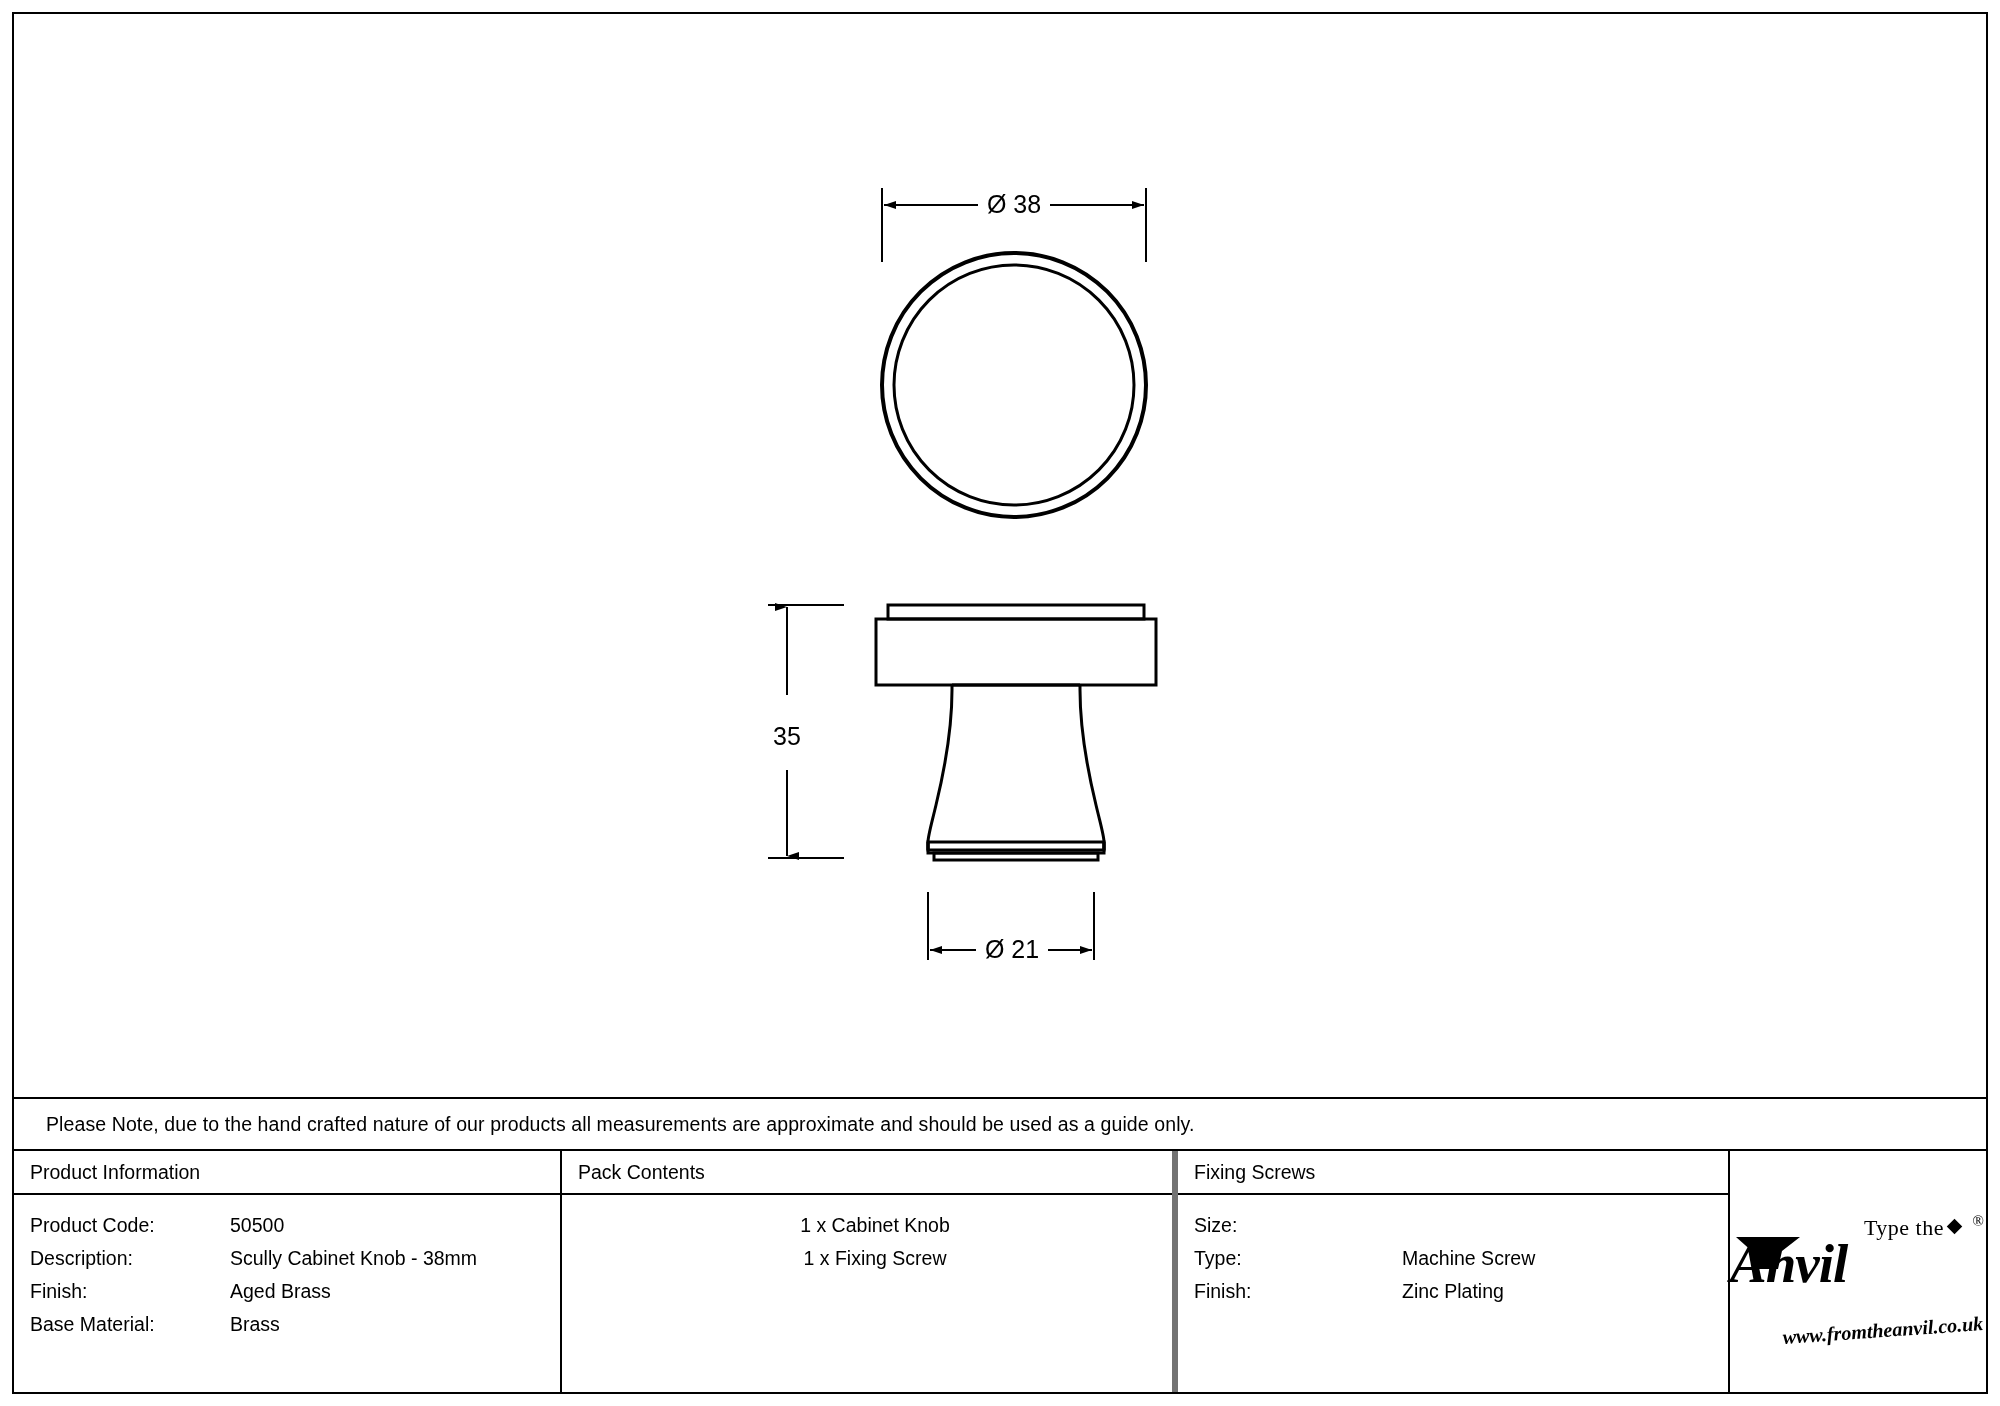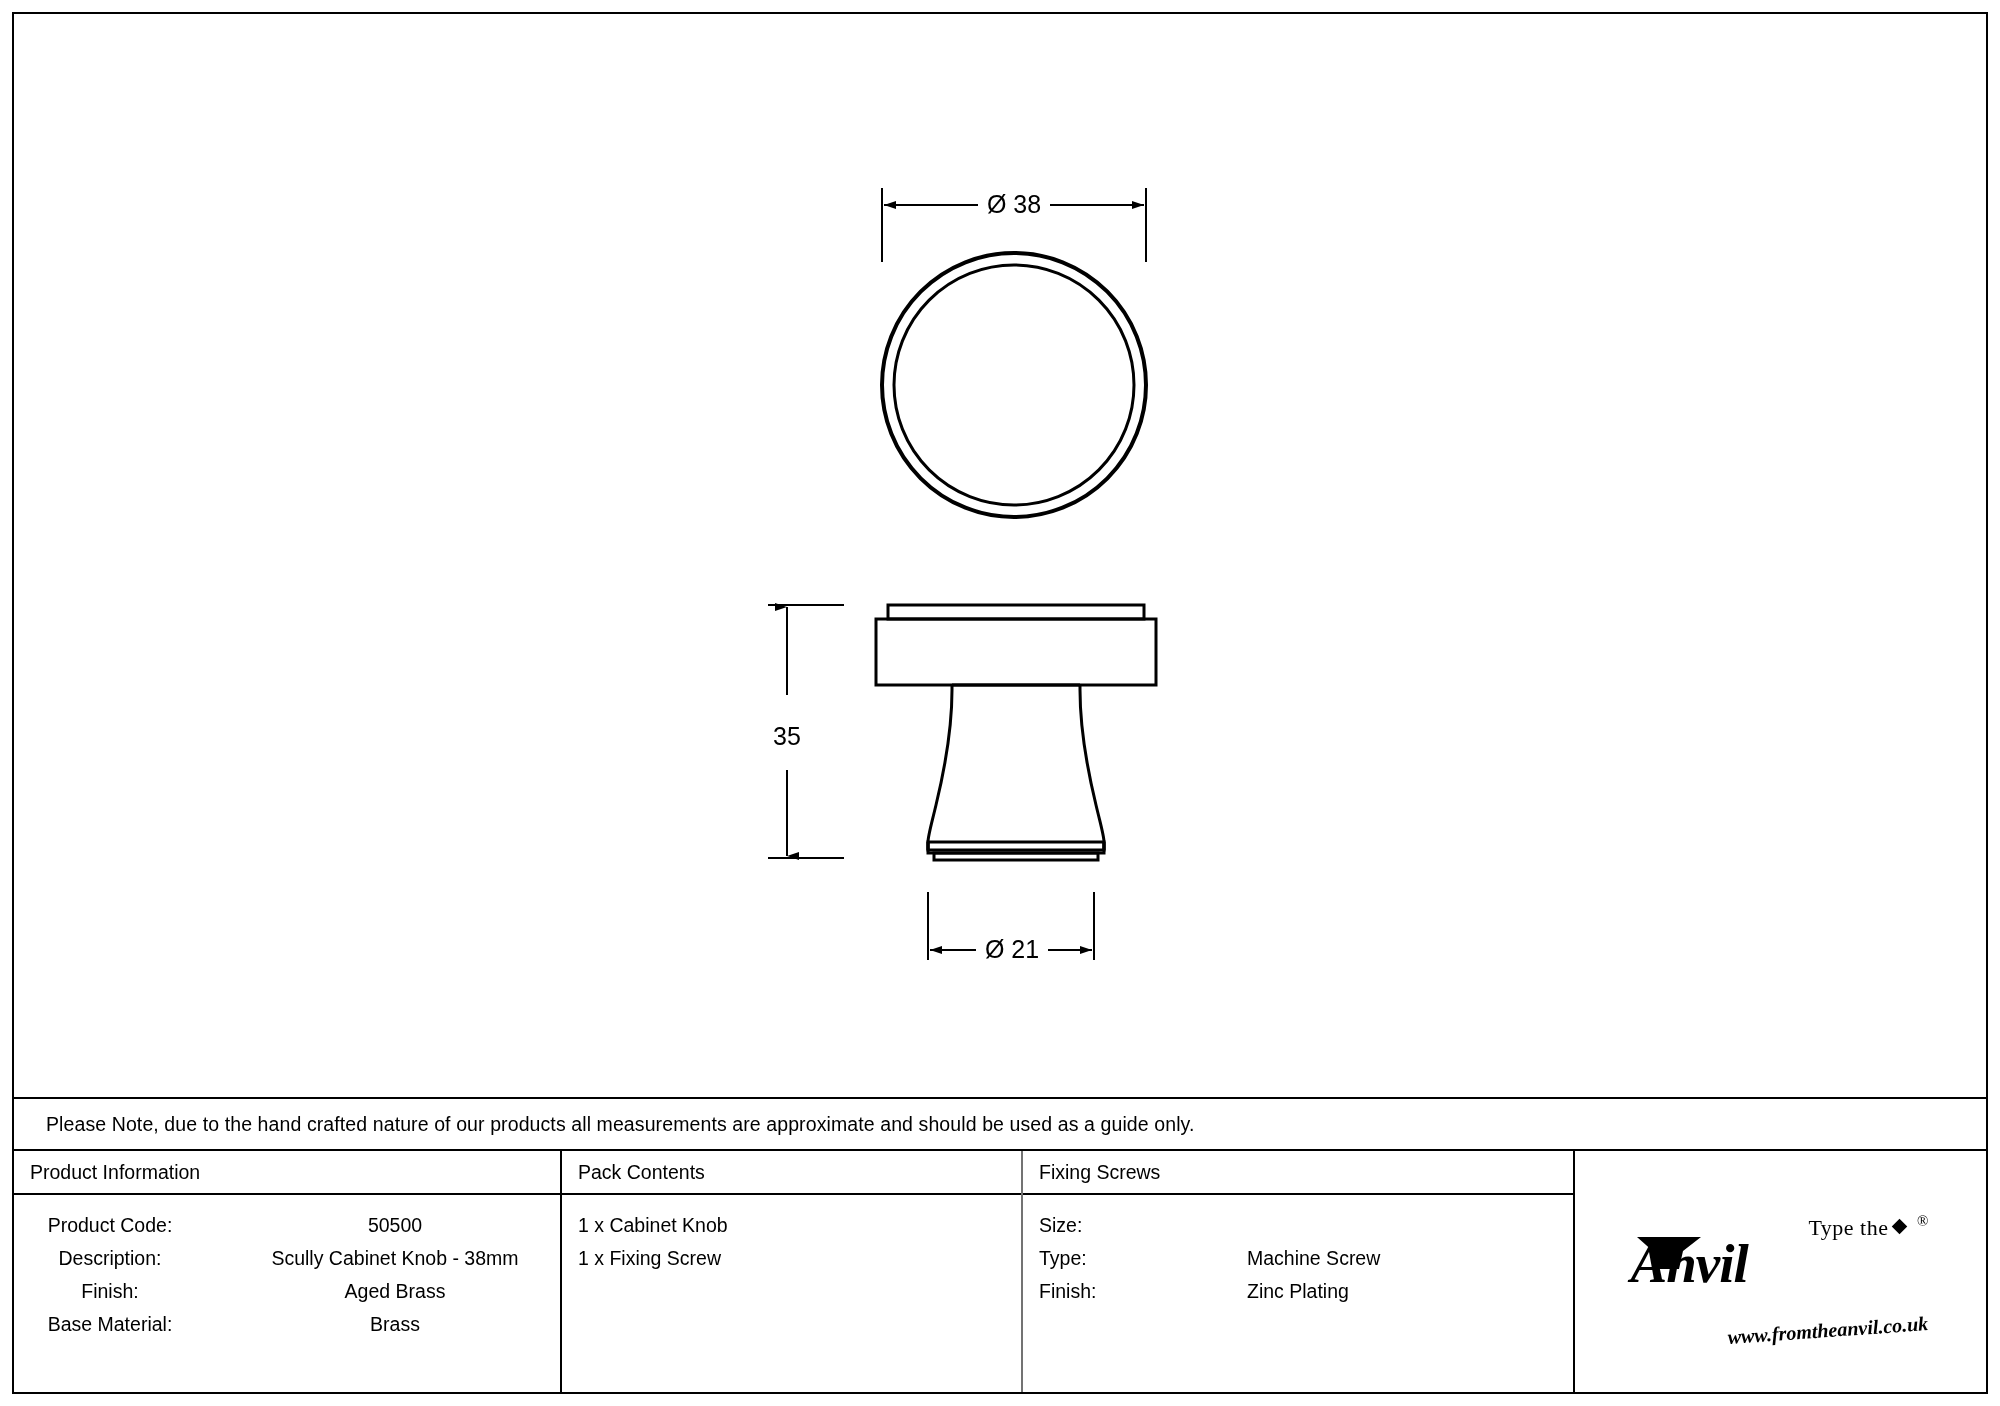--- a/index.html
+++ b/index.html
@@ -60,22 +60,22 @@
     width: 100%;
     height: 243px;
     border-top: 2px solid #000;
     box-sizing: border-box;
     display: flex;
   }
   .col {
     box-sizing: border-box;
     position: relative;
   }
-  .col-prod { width: 548px; border-right: 2px solid #000; text-align: center; }
-  .col-pack { width: 461px; border-right: 2px solid #737373; }
+  .col-prod { width: 548px; border-right: 2px solid #000; }
+  .col-pack { width: 616px; border-right: 6px solid #737373; text-align: center; }
   .col-fix  { width: 552px; border-right: 2px solid #000; }
   .col-logo { flex: 1; }
 
   .col-header {
     height: 44px;
     border-bottom: 2px solid #000;
     display: flex;
     align-items: center;
     padding-left: 16px;
     font-size: 19.5px;

